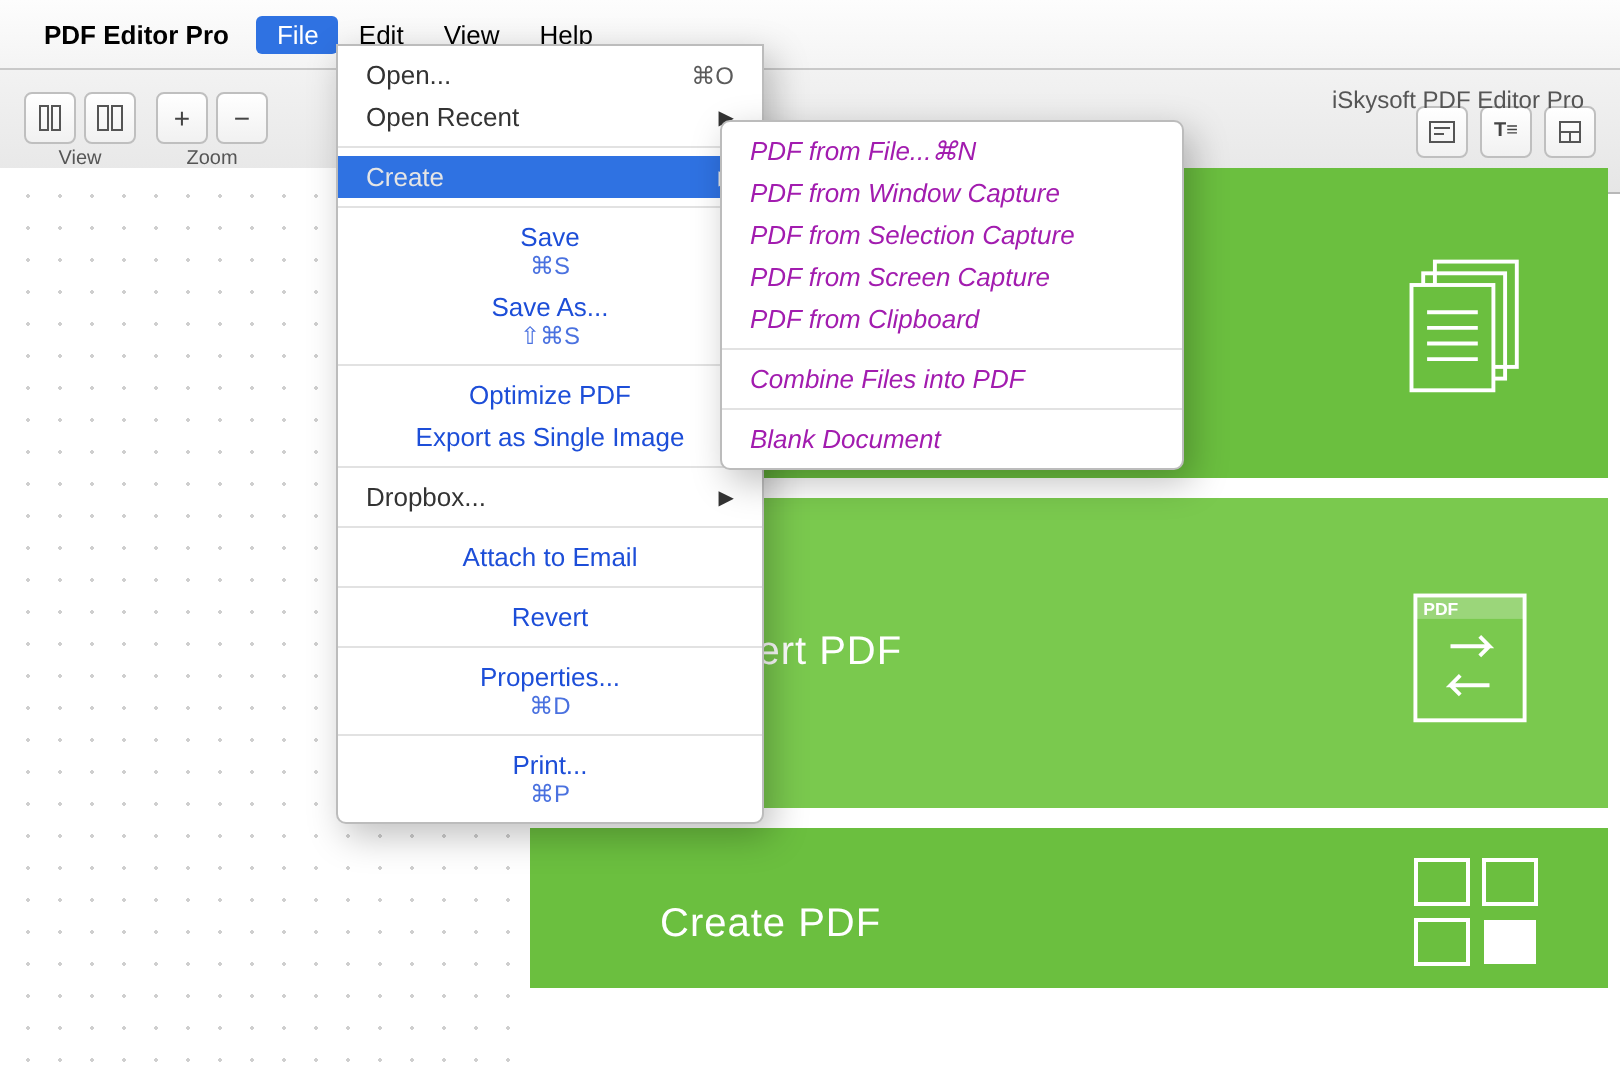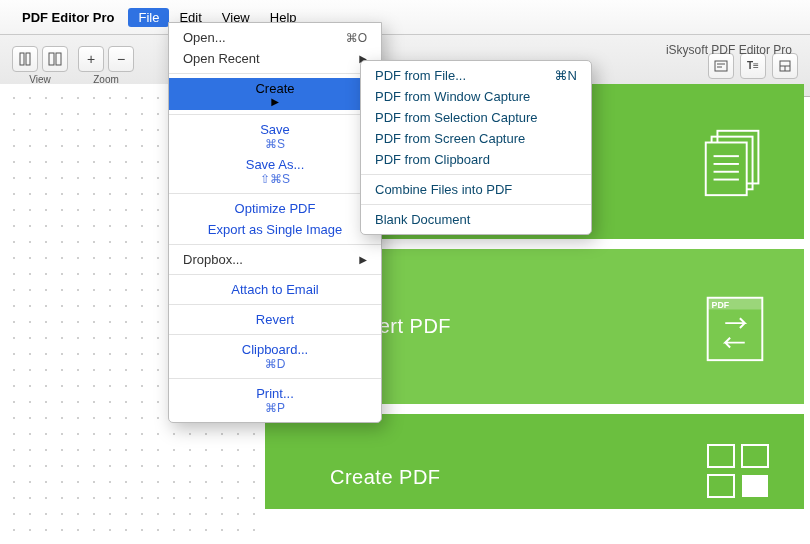--- a/index.html
+++ b/index.html
@@ -27,34 +27,34 @@
   background-size: 16px 16px; background-position: 6px 6px; background-color:#fff;
 }
 
 
 .panels { position:absolute; top:84px; left:265px; right:6px; bottom:0; display:flex; flex-direction:column; gap:10px; }
 .panel { background:#6bbf3f; color:#fff; height:155px; display:flex; align-items:center; padding:0 30px 0 65px; justify-content:space-between; }
 .panel.light { background:#7ac94e; }
 .panel .ptitle { font-size:20px; font-weight:400; letter-spacing:.5px; }
 .panel .picon { width:78px; height:80px; }
 .panel .picon svg { width:100%; height:100%; }
-.panel.small { height:95px; align-items:flex-end; padding-bottom:8px;}
+.panel.small { height:80px; align-items:flex-end; padding-bottom:8px;}
 .panel.small .ptitle { align-self:flex-end; margin-bottom:12px;}
 
 
 .dropdown { position:absolute; top:22px; left:168px; width:214px; background:#fff; border:1px solid #bcbcbc; border-radius:0 0 5px 5px; box-shadow: 4px 6px 18px rgba(0,0,0,.25); font-size:13px; padding:4px 0; }
 .dropdown .ditem { display:flex; align-items:center; justify-content:space-between; padding:3px 14px; color:#333; }
 .dropdown .ditem.disabled { color:#1d4ed8;flex-direction:column; }
-.dropdown .ditem.active { background:#2f72e2; color:#000000;flex-direction:column; }
+.dropdown .ditem.active { background:#2f72e2; color:#e5e5e5; }
 .dropdown .sep { height:1px; background:#e2e2e2; margin:4px 0; }
 .dropdown .short { font-size:12px; color:inherit; opacity:.8; }
 .dropdown .arrow { font-size:10px; }
 
 .submenu { position:absolute; top:60px; left:360px; width:232px; background:#fff; border:1px solid #bcbcbc; border-radius:5px; box-shadow: 4px 6px 18px rgba(0,0,0,.25); font-size:13px; padding:4px 0; }
-.submenu .ditem { display:flex; align-items:center; justify-content:space-between; padding:3px 14px; color:#0c4a6e; }
+.submenu .ditem { display:flex; align-items:center; justify-content:flex-start; padding:3px 14px; color:#a21caf;font-style:italic; }
 .submenu .sep { height:1px; background:#e2e2e2; margin:4px 0; }
 
 </style>
 </head>
 <body>
 
 <div class="menubar">
   <span class="apple"></span>
   <span class="app-name">PDF Editor Pro</span>
   <span class="mitem active">File</span>
@@ -196,21 +196,21 @@
     <div class="sep"></div>
     <div class="ditem disabled">
       <span>Attach to Email</span>
     </div>
     <div class="sep"></div>
     <div class="ditem disabled">
       <span>Revert</span>
     </div>
     <div class="sep"></div>
     <div class="ditem disabled">
-      <span>Clipboard...</span>
+      <span>Properties...</span>
       <span class="short">⌘D</span>
     </div>
     <div class="sep"></div>
     <div class="ditem disabled">
       <span>Print...</span>
       <span class="short">⌘P</span>
     </div>
   </div>
 
 <div class="submenu" id="create-sm">

